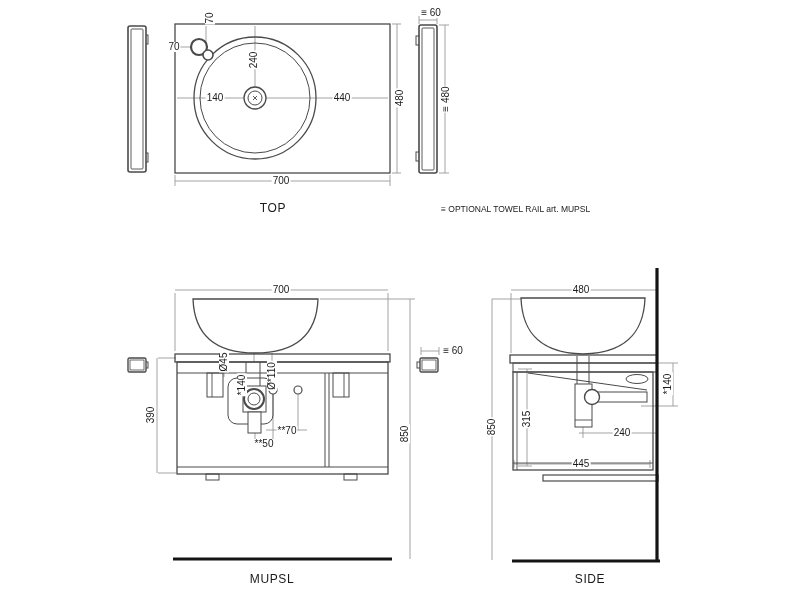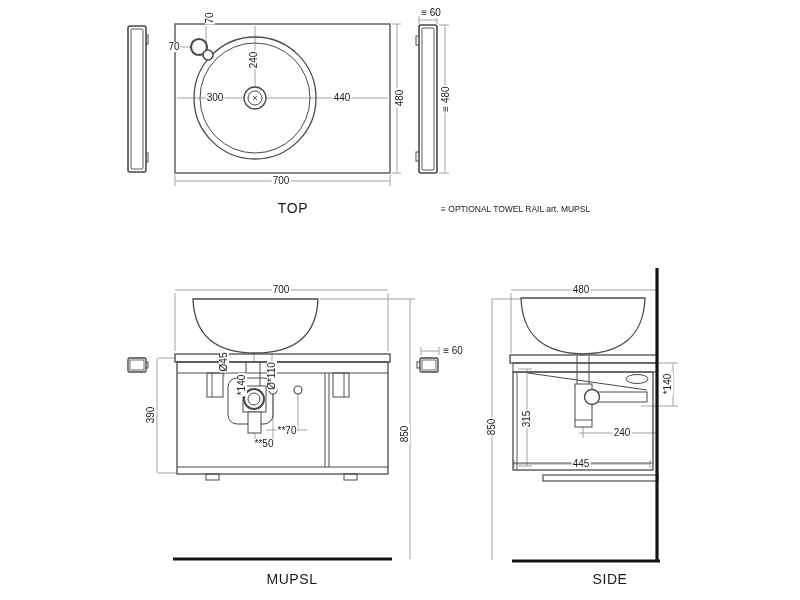--- a/index.html
+++ b/index.html
@@ -2,22 +2,22 @@
 <html><head>
 <meta charset="utf-8">
 <style>
   html,body{margin:0;padding:0;background:#fff;}
   #page{position:relative;width:800px;height:600px;background:#fff;overflow:hidden;
         font-family:"Liberation Sans", sans-serif;}
   #page svg{position:absolute;left:0;top:0;}
   .dim{position:absolute;font-size:10px;line-height:1;color:#1a1a1a;background:#fff;
        padding:0 1px;white-space:nowrap;transform:translate(-50%,-50%);}
   .dim.v{transform:translate(-50%,-50%) rotate(-90deg);}
-  .viewlabel{position:absolute;font-size:14px;letter-spacing:.6px;color:#1a1a1a;
-       transform:translate(-50%,-50%);white-space:nowrap;margin-left:20px;}
+  .viewlabel{position:absolute;font-size:12px;letter-spacing:.6px;color:#1a1a1a;
+       transform:translate(-50%,-50%);white-space:nowrap;}
   .note{position:absolute;font-size:8.5px;color:#1a1a1a;white-space:nowrap;}
 </style>
 </head>
 <body>
 
 <div id="page">
 
   <svg width="800" height="600" viewBox="0 0 800 600">
     <g stroke="#999" stroke-width="0.9" fill="none">
 
@@ -149,21 +149,21 @@
     <g stroke="#141414" stroke-width="3.2" fill="none">
       <line x1="173" y1="559" x2="392" y2="559"></line>
       <line x1="657" y1="268" x2="657" y2="562"></line>
       <line x1="512" y1="561" x2="660" y2="561"></line>
     </g>
   </svg>
 
   <span class="dim v" style="left:210px;top:18px">70</span>
   <span class="dim" style="left:174px;top:47px">70</span>
   <span class="dim v" style="left:254px;top:60px">240</span>
-  <span class="dim" style="left:215px;top:98px">300</span>
+  <span class="dim" style="left:215px;top:98px">140</span>
   <span class="dim" style="left:342px;top:98px">440</span>
   <span class="dim v" style="left:400px;top:98px">480</span>
   <span class="dim" style="left:281px;top:181px">700</span>
   <span class="dim" style="left:431px;top:13px">≡ 60</span>
   <span class="dim v" style="left:446px;top:99px">≡ 480</span>
   <span class="viewlabel" style="left:273px;top:208px">TOP</span>
   <span class="note" style="left:441px;top:204px">≡ OPTIONAL TOWEL RAIL art. MUPSL</span>
 
   <span class="dim" style="left:281px;top:290px">700</span>
   <span class="dim v" style="left:405px;top:434px">850</span>

